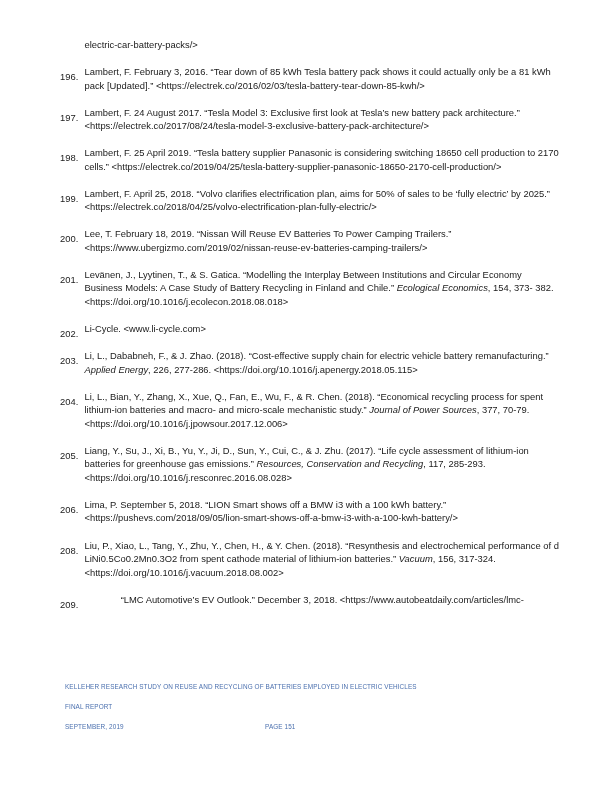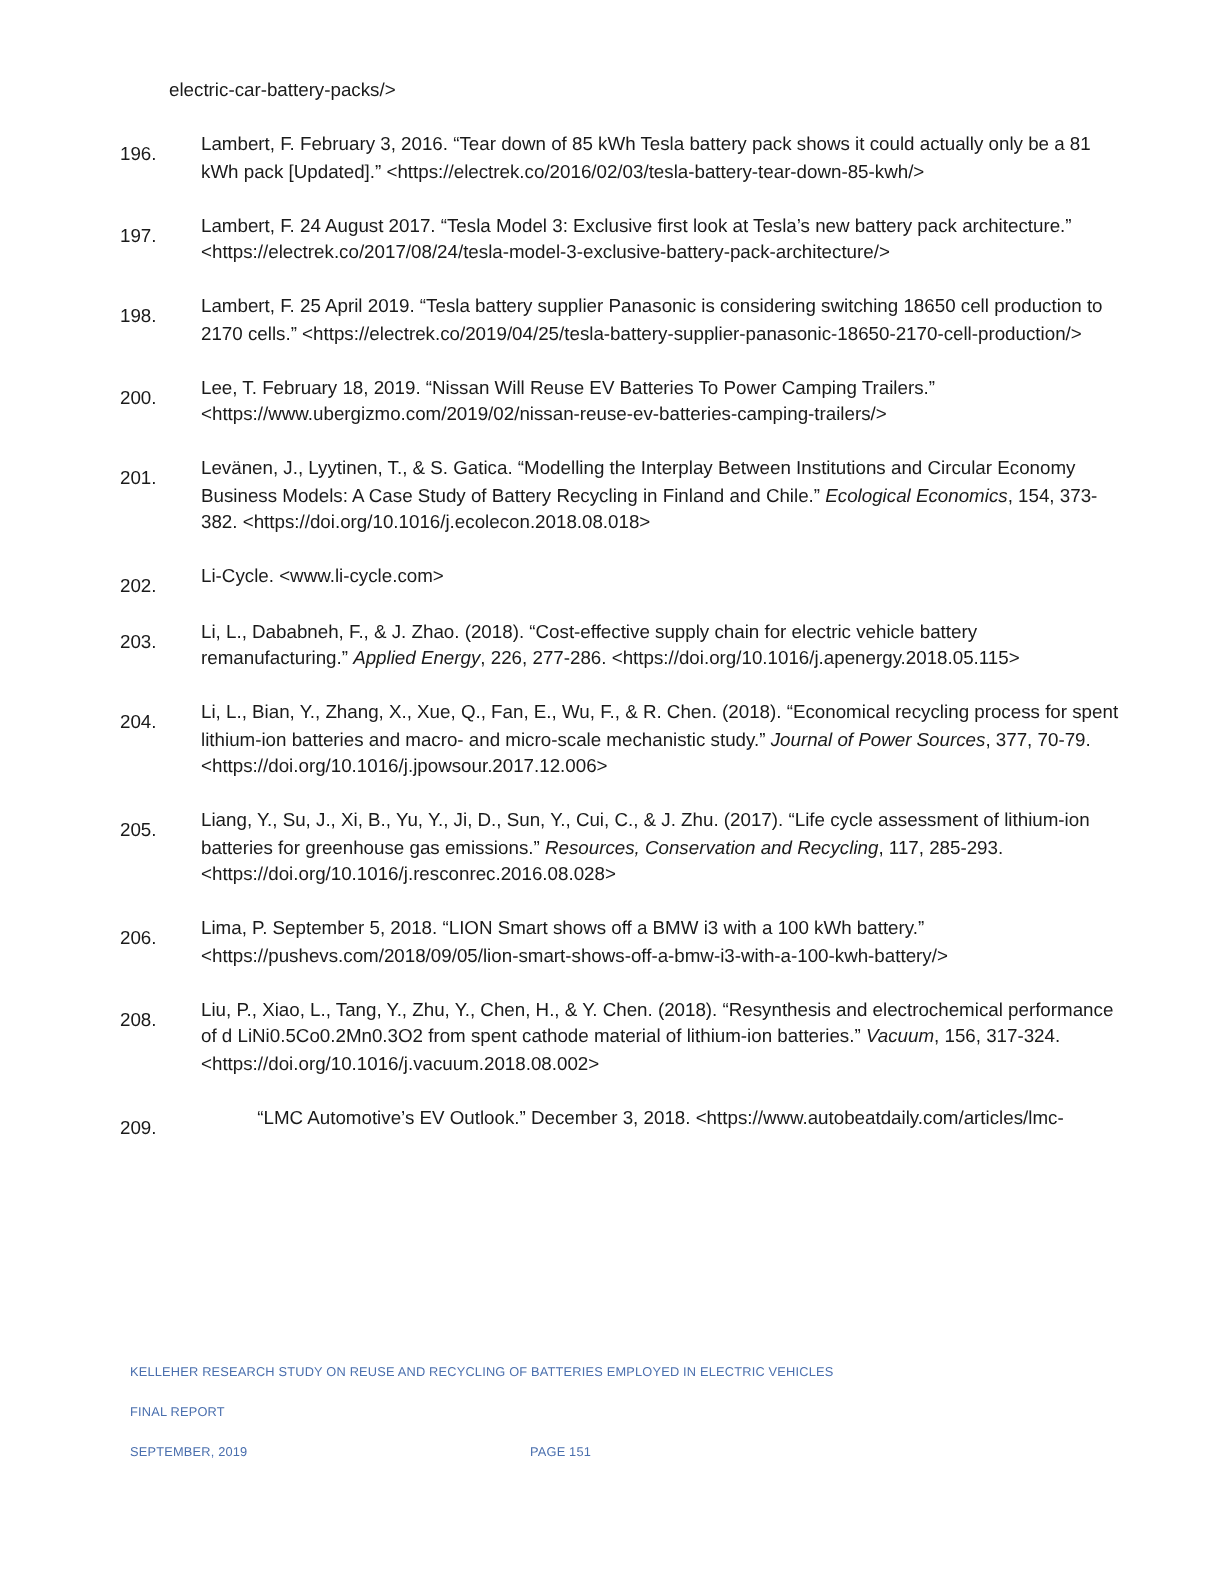--- a/index.html
+++ b/index.html
@@ -11,21 +11,21 @@
     .page { position: absolute; left: 0; top: 0; width: 612px; height: 792px; }
     .ref-list { position: absolute; left: 60px; top: 38px; width: 500px; }
     .cont {
       font-size: 9.4px; line-height: 13.5px; padding-left: 24.5px; margin-bottom: 13.5px;
     }
     .ref {
       position: relative; font-size: 9.4px; line-height: 13.5px;
       padding-left: 24.5px; margin-bottom: 13.6px;
     }
     .ref .num { position: absolute; left: 0; top: 5px; }
-    .ref .body { display: block; margin-left: 16px; }
+    .ref .body { display: block; }
     .ref .body em { font-style: italic; }
     .footer { position: absolute; left: 65px; top: 677px; color: #4a6fae; font-size: 6.4px; letter-spacing: 0.1px; }
     .footer .line { height: 20px; line-height: 20px; }
     .footer .page-num { position: absolute; left: 200px; top: 0; }
   </style>
 </head>
 <body>
 
 <div class="page">
   <div class="ref-list">
@@ -35,20 +35,24 @@
       <span class="num">196.</span>
       <span class="body">Lambert, F. February 3, 2016. “Tear down of 85 kWh Tesla battery pack shows it could actually only be a 81 kWh pack [Updated].” &lt;https://electrek.co/2016/02/03/tesla-battery-tear-down-85-kwh/&gt;</span>
     </div>
     <div class="ref">
       <span class="num">197.</span>
       <span class="body">Lambert, F. 24 August 2017. “Tesla Model 3: Exclusive first look at Tesla’s new battery pack architecture.” &lt;https://electrek.co/2017/08/24/tesla-model-3-exclusive-battery-pack-architecture/&gt;</span>
     </div>
     <div class="ref">
       <span class="num">198.</span>
       <span class="body">Lambert, F. 25 April 2019. “Tesla battery supplier Panasonic is considering switching 18650 cell production to 2170 cells.” &lt;https://electrek.co/2019/04/25/tesla-battery-supplier-panasonic-18650-2170-cell-production/&gt;</span>
+    </div>
+    <div class="ref">
+      <span class="num">199.</span>
+      <span class="body">Lambert, F. April 25, 2018. “Volvo clarifies electrification plan, aims for 50% of sales to be ‘fully electric’ by 2025.” &lt;https://electrek.co/2018/04/25/volvo-electrification-plan-fully-electric/&gt;</span>
     </div>
     <div class="ref">
       <span class="num">200.</span>
       <span class="body">Lee, T. February 18, 2019. “Nissan Will Reuse EV Batteries To Power Camping Trailers.” &lt;https://www.ubergizmo.com/2019/02/nissan-reuse-ev-batteries-camping-trailers/&gt;</span>
     </div>
     <div class="ref">
       <span class="num">201.</span>
       <span class="body"><span>Levänen, J., Lyytinen, T., &amp; S. Gatica. “Modelling the Interplay Between Institutions and Circular Economy Business Models: A Case Study of Battery Recycling in Finland and Chile.” </span><em>Ecological Economics</em><span>, 154, 373- 382. &lt;https://doi.org/10.1016/j.ecolecon.2018.08.018&gt;</span></span>
     </div>
     <div class="ref">

